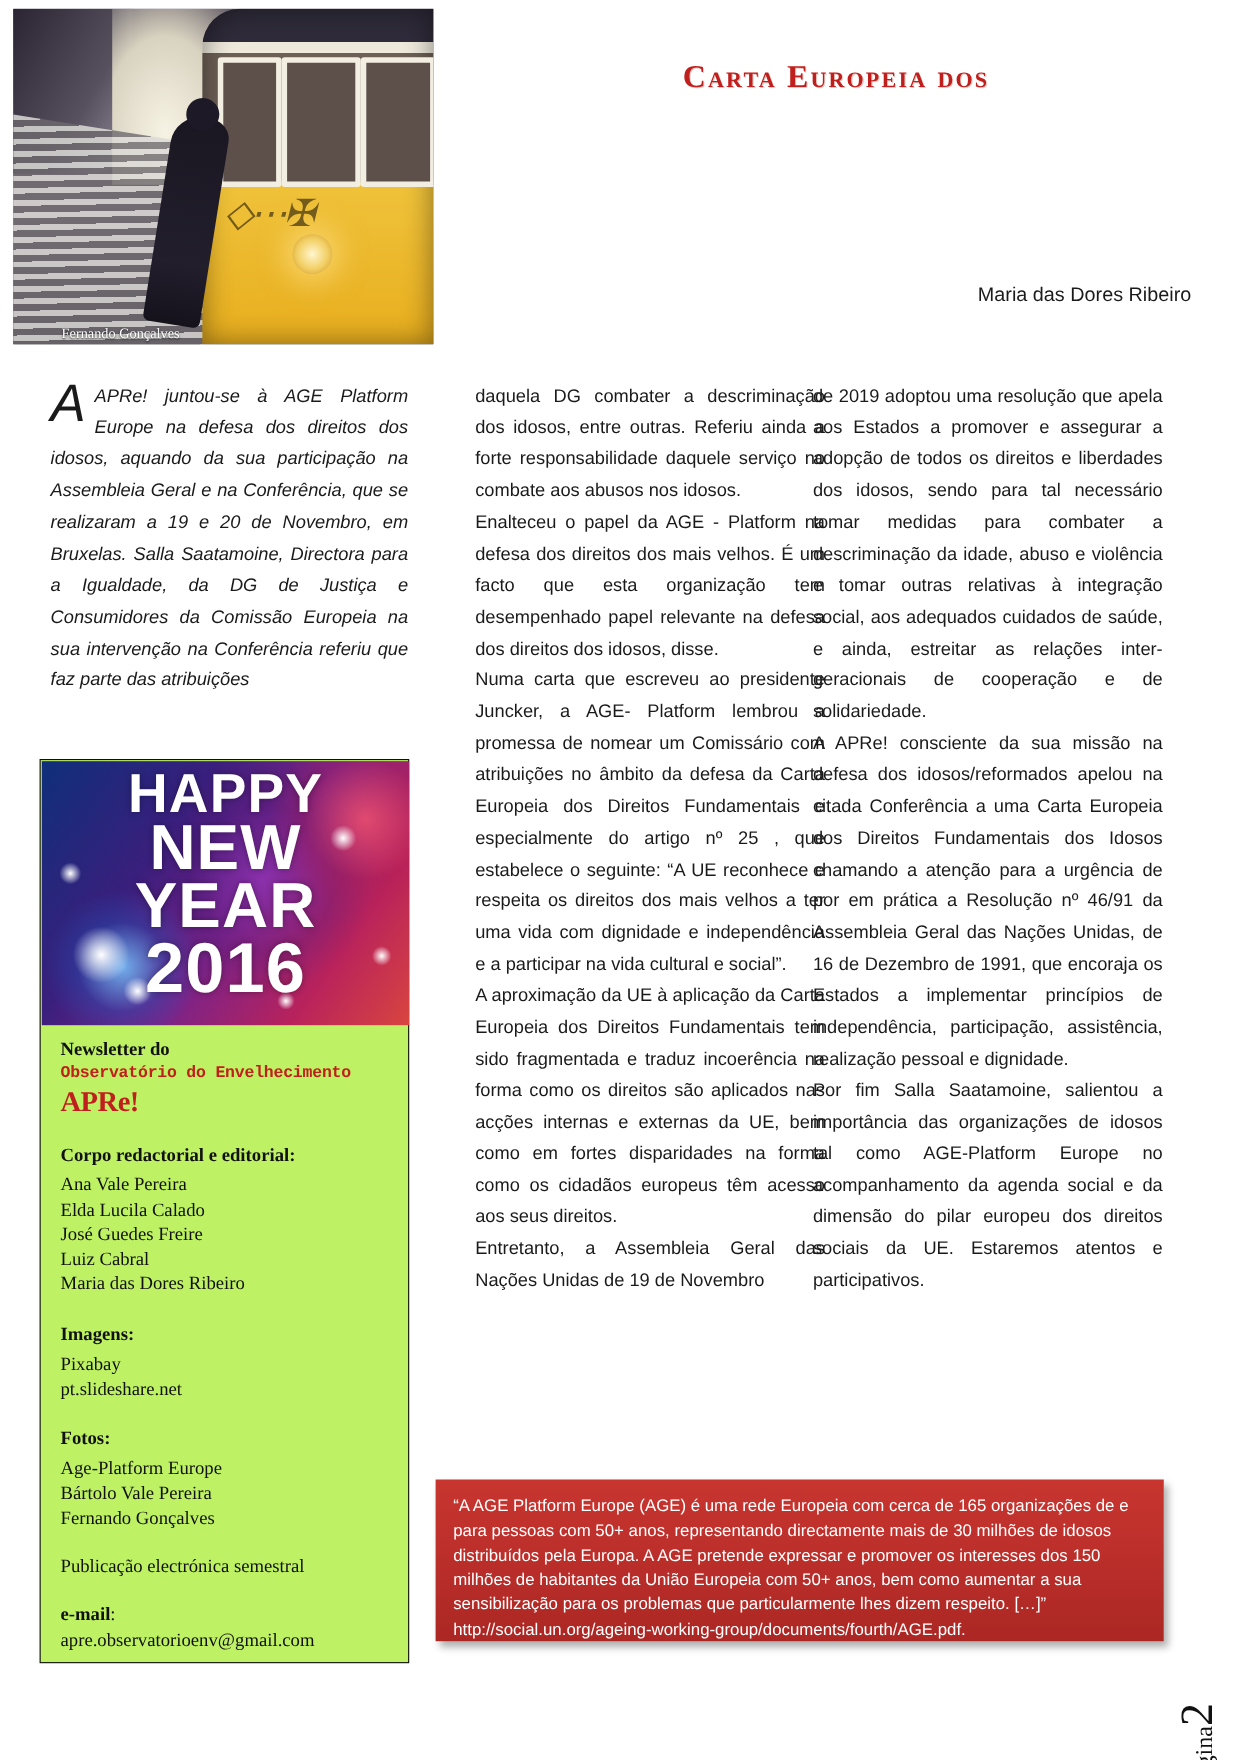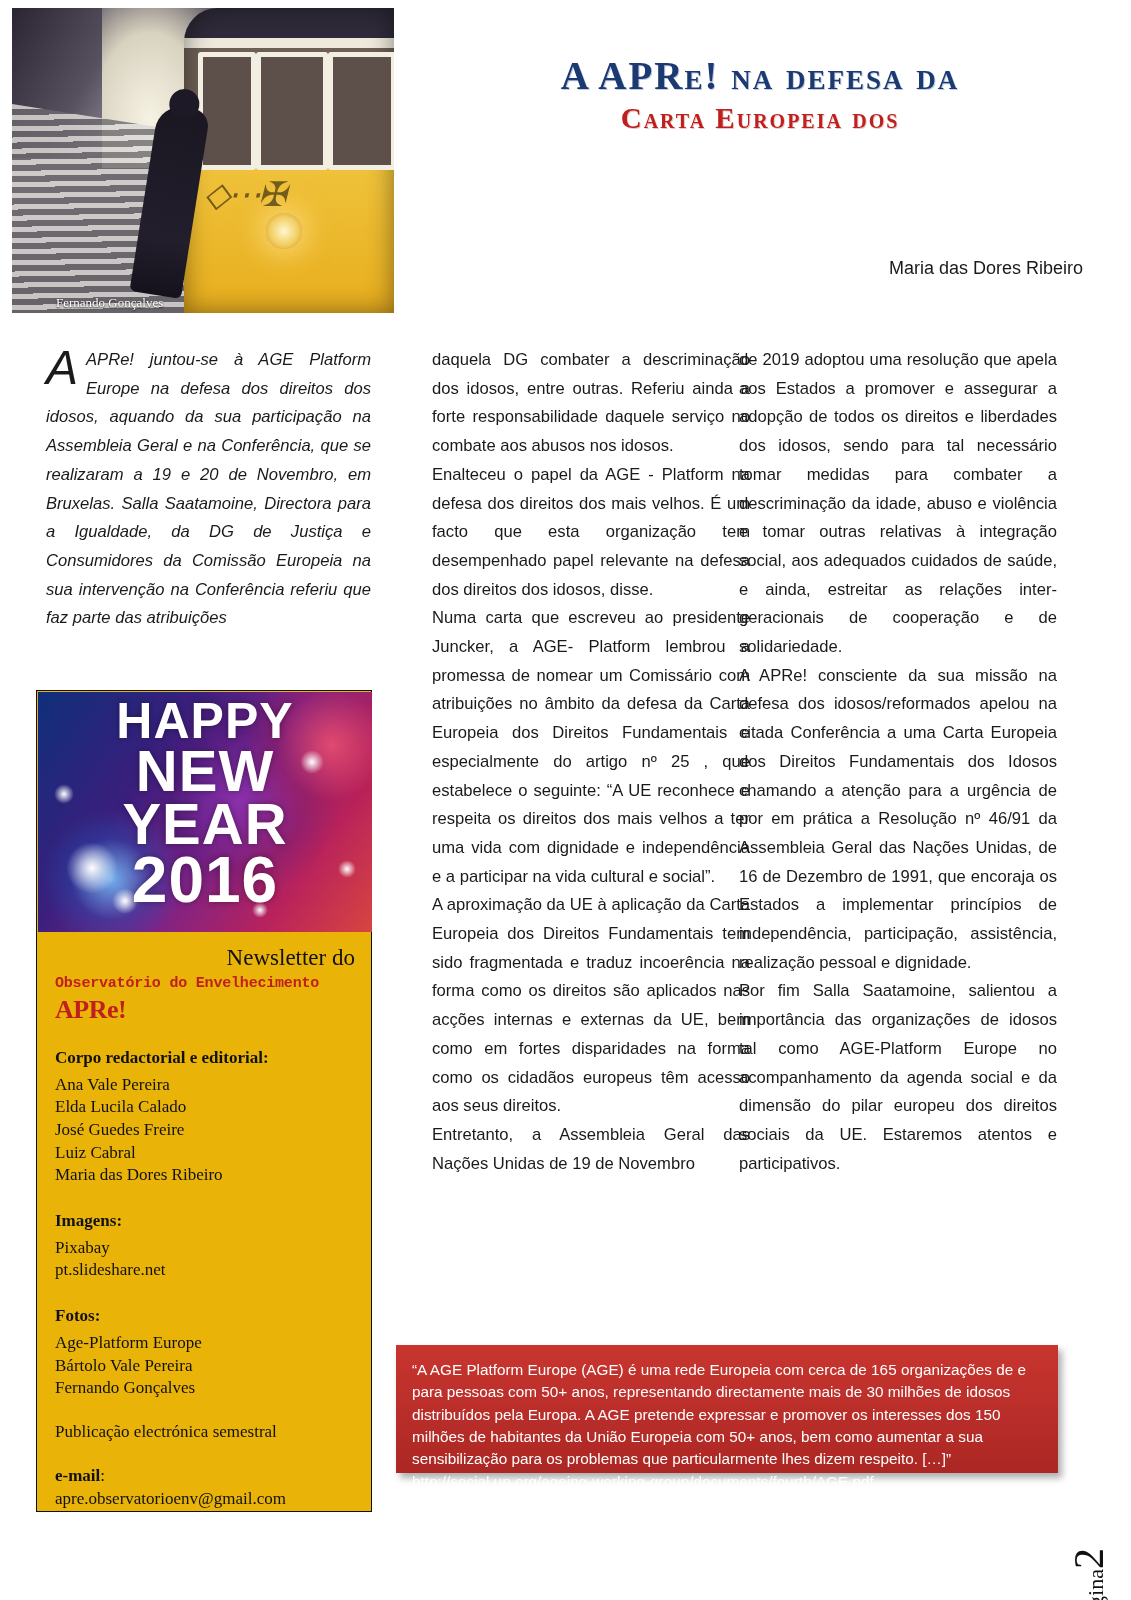--- a/index.html
+++ b/index.html
@@ -180,21 +180,21 @@
     font-weight: normal;
   }
 
   
   #sidebar {
     position: absolute;
     left: 36px; top: 690px;
     width: 336px;
     height: 822px;
     border: 1px solid #0f0f0f;
-    background: #eab308;
+    background: #bef264;
     box-sizing: border-box;
   }
   #hny {
     position: absolute;
     left: 1px; top: 1px;
     width: 334px;
     height: 240px;
     overflow: hidden;
     background:
       radial-gradient(circle 90px at 22% 78%, rgba(120,200,255,.85) 0%, rgba(30,90,190,.35) 45%, rgba(0,0,0,0) 78%),
@@ -224,21 +224,21 @@
   #hny-text .t3 { font-size: 58px; display:block; }
   #hny-text .t4 { font-size: 64px; display:block; }
 
   #sidebar-body {
     position: absolute;
     left: 18px; top: 252px;
     width: 300px;
     font-family: "Liberation Serif", serif;
     color: #111;
   }
-  .sb-h1 { font-size: 23px; font-weight: normal; line-height: 1.3; text-align: right; }
+  .sb-h1 { font-size: 17px; font-weight: bold; line-height: 1.3; }
   .sb-h2 {
     font-size: 15px; font-weight: bold; color: #c0201d;
     font-family: "Liberation Mono", monospace;
     line-height: 1.45;
     letter-spacing: -0.2px;
   }
   .sb-logo {
     font-size: 26px; font-weight: bold; color: #c0201d;
     line-height: 1.12;
     letter-spacing: -0.5px;
@@ -250,21 +250,21 @@
   .sb-list { font-size: 17px; line-height: 1.33; margin-top: 6px; }
   .sb-line { font-size: 17px; line-height: 1.33; }
   .sb-plain { font-size: 17px; margin-top: 22px; }
   .sb-email { font-size: 17px; margin-top: 3px; }
 
   
   #callout {
     position: absolute;
     left: 396px; top: 1345px;
     width: 662px;
-    height: 128px;
+    height: 147px;
     box-sizing: border-box;
     background: linear-gradient(to bottom, #c8352f 0%, #bc2f2b 45%, #ab2723 100%);
     color: #ffffff;
     padding: 14px 16px 10px 16px;
     font-size: 15.3px;
     line-height: 1.46;
     box-shadow: 4px 5px 7px rgba(0,0,0,.32);
   }
 
   
@@ -294,21 +294,20 @@
       <div class="win w2"></div>
       <div class="win w3"></div>
       <div class="headlight"></div>
       <div class="graffiti">◇⋯✠</div>
     </div>
     <div class="person"></div>
     <div id="photo-credit">Fernando Gonçalves</div>
   </div>
 
   <div id="headline">
-    <div class="l1">A APRe! na defesa da</div>
     <div class="l2">Carta Europeia dos</div>
   </div>
 
   <div id="byline">Maria das Dores Ribeiro</div>
 </div>
 
 <div id="col1" class="col">
   <p class="dropcap">A APRe! juntou-se à AGE Platform Europe na defesa dos direitos dos idosos, aquando da sua participação na Assembleia Geral e na Conferência, que se realizaram a 19 e 20 de Novembro, em Bruxelas. Salla Saatamoine, Directora para a Igualdade, da DG de Justiça e Consumidores da Comissão Europeia na sua intervenção na Conferência referiu que faz parte das atribuições</p>
 </div>
 

